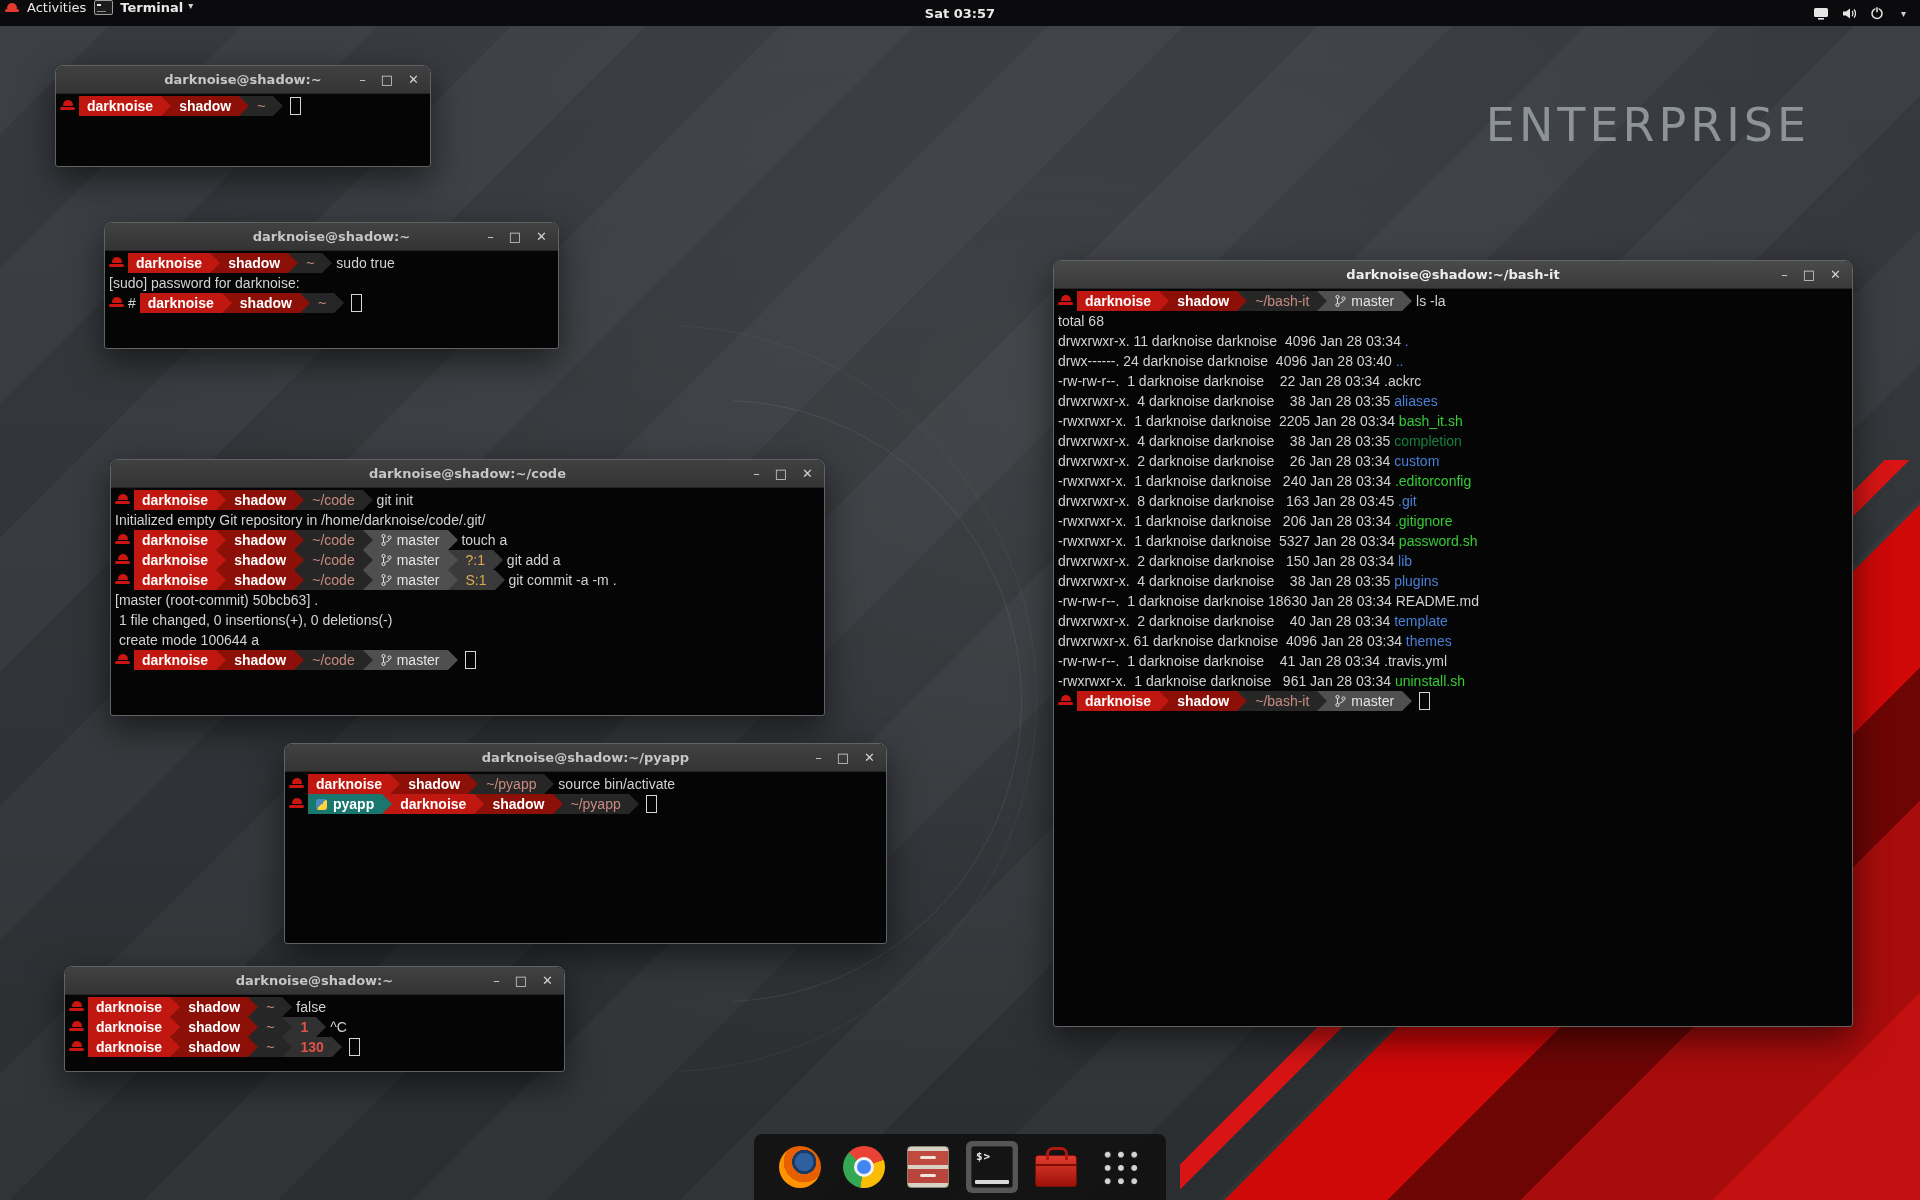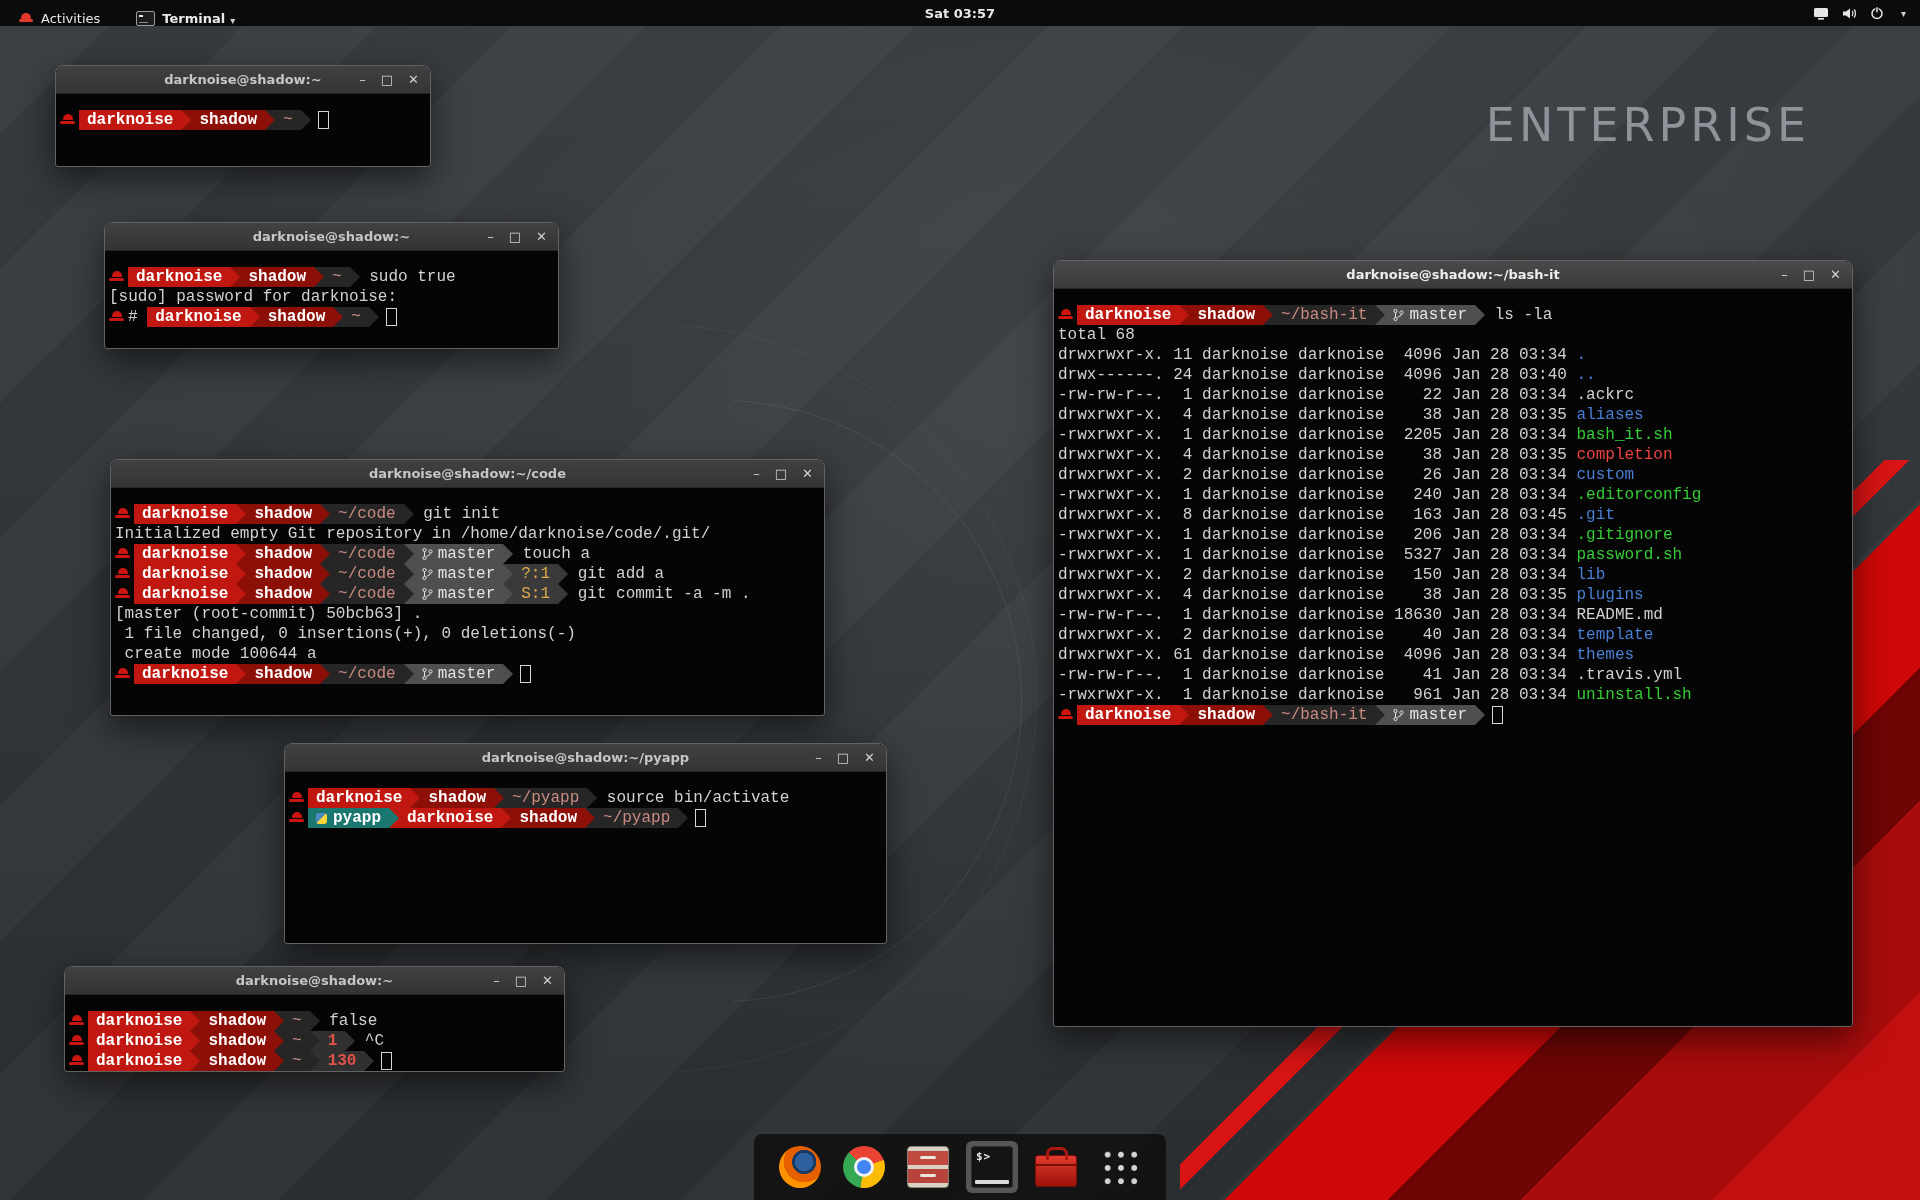--- a/index.html
+++ b/index.html
@@ -6,21 +6,21 @@
     background:#34383c;font-family:"DejaVu Sans",sans-serif;}
   #desktop{position:relative;width:1920px;height:1200px;overflow:hidden;
     background:
       radial-gradient(ellipse at 55% 35%, rgba(255,255,255,0.05), rgba(0,0,0,0) 62%),
       repeating-linear-gradient(135deg, rgba(255,255,255,0.018) 0 95px, rgba(0,0,0,0.045) 95px 190px),
       linear-gradient(#393d42,#2d3033);}
   
   #topbar{position:absolute;top:0;left:0;right:0;height:26px;background:#0b0b0d;
     color:#e8e8e8;display:flex;align-items:center;font-size:13px;z-index:100;}
   .tb-left{display:flex;align-items:center;height:100%;}
-  .tb-item{display:flex;align-items:flex-end;padding:0 18px;height:100%;cursor:pointer;}
+  .tb-item{display:flex;align-items:flex-start;padding:0 4px;height:100%;cursor:pointer;}
   .tb-item.bold{font-weight:bold;}
   .redhat-mini{position:relative;width:16px;height:16px;margin-right:7px;display:inline-block;}
   .redhat-mini::before{content:"";position:absolute;left:3px;top:3px;width:10px;height:6px;background:#e23b2e;border-radius:5px 5px 1px 1px;}
   .redhat-mini::after{content:"";position:absolute;left:1px;top:9px;width:14px;height:3px;background:#e23b2e;border-radius:2px;}
   .term-mini{position:relative;display:inline-block;width:17px;height:13px;background:#1c1c1c;
     border:1px solid #9c9c9c;border-radius:2px;margin-right:7px;}
   .term-mini::before{content:"";position:absolute;left:2px;top:3px;width:4px;height:2px;background:#e8e8e8;}
   .term-mini::after{content:"";position:absolute;left:2px;bottom:2px;width:9px;height:1.5px;background:#8a8a8a;}
   .caret{margin-left:5px;font-size:10px;color:#cfcfcf;}
   .tb-center{position:absolute;left:0;right:0;text-align:center;font-weight:bold;pointer-events:none;}
@@ -47,22 +47,22 @@
   
   #windows{position:absolute;inset:0;z-index:10;}
   .window{position:absolute;background:#050505;border:1px solid #626262;
     border-radius:8px 8px 3px 3px;box-shadow:0 12px 34px rgba(0,0,0,0.55);}
   .titlebar{height:27px;background:linear-gradient(#414141,#343434);border-bottom:1px solid #262626;
     border-radius:7px 7px 0 0;position:relative;display:flex;align-items:center;justify-content:center;
     font-size:13px;font-weight:bold;color:#c6c6c6;cursor:default;}
   .window.focused .titlebar{background:linear-gradient(#4a4a4a,#3a3a3a);color:#ededed;}
   .winbtns{position:absolute;right:11px;top:0;height:100%;display:flex;align-items:center;gap:15px;}
   .wbtn{font-weight:normal;font-size:13px;color:#d2d2d2;cursor:pointer;line-height:1;}
-  .term-body{height:calc(100% - 28px);overflow:hidden;padding:16px 4px;
-    font-family:Liberation Mono, monospace;font-size:16px;color:#d2d2d2;cursor:text;}
+  .term-body{height:calc(100% - 28px);overflow:hidden;padding:2px 4px;
+    font-family:Liberation Sans, sans-serif;font-size:14px;color:#d2d2d2;cursor:text;}
   .tline{display:flex;align-items:center;height:20px;}
   .t{white-space:pre;}
   .seg{display:inline-flex;align-items:center;height:20px;padding:0 8px;white-space:pre;}
   .seg.b{font-weight:bold;}
   .sep{width:0;height:0;flex:0 0 auto;border-top:10px solid transparent;border-bottom:10px solid transparent;
     border-left:10px solid transparent;}
   .hat{position:relative;width:17px;height:20px;flex:0 0 17px;margin-right:2px;}
   .hat::before{content:"";position:absolute;left:3px;top:4px;width:10px;height:6px;background:#cc1510;border-radius:5px 5px 1px 1px;}
   .hat::after{content:"";position:absolute;left:0;top:11px;width:15px;height:3px;background:#cc1510;border-radius:2px;}
   .cursor{width:9px;height:16px;border:1px solid #d5d5d5;margin-left:7px;flex:0 0 9px;}
@@ -441,21 +441,21 @@
           <div class="tline">
             <span class="t">drwxrwxr-x.  4 darknoise darknoise    38 Jan 28 03:35 </span>
             <span class="t" style="color: rgb(74, 127, 214);">aliases</span>
           </div>
           <div class="tline">
             <span class="t">-rwxrwxr-x.  1 darknoise darknoise  2205 Jan 28 03:34 </span>
             <span class="t" style="color: rgb(53, 204, 53);">bash_it.sh</span>
           </div>
           <div class="tline">
             <span class="t">drwxrwxr-x.  4 darknoise darknoise    38 Jan 28 03:35 </span>
-            <span class="t" style="color: #ef4444;">completion</span>
+            <span class="t" style="color: #15803d;">completion</span>
           </div>
           <div class="tline">
             <span class="t">drwxrwxr-x.  2 darknoise darknoise    26 Jan 28 03:34 </span>
             <span class="t" style="color: rgb(74, 127, 214);">custom</span>
           </div>
           <div class="tline">
             <span class="t">-rwxrwxr-x.  1 darknoise darknoise   240 Jan 28 03:34 </span>
             <span class="t" style="color: rgb(53, 204, 53);">.editorconfig</span>
           </div>
           <div class="tline">

